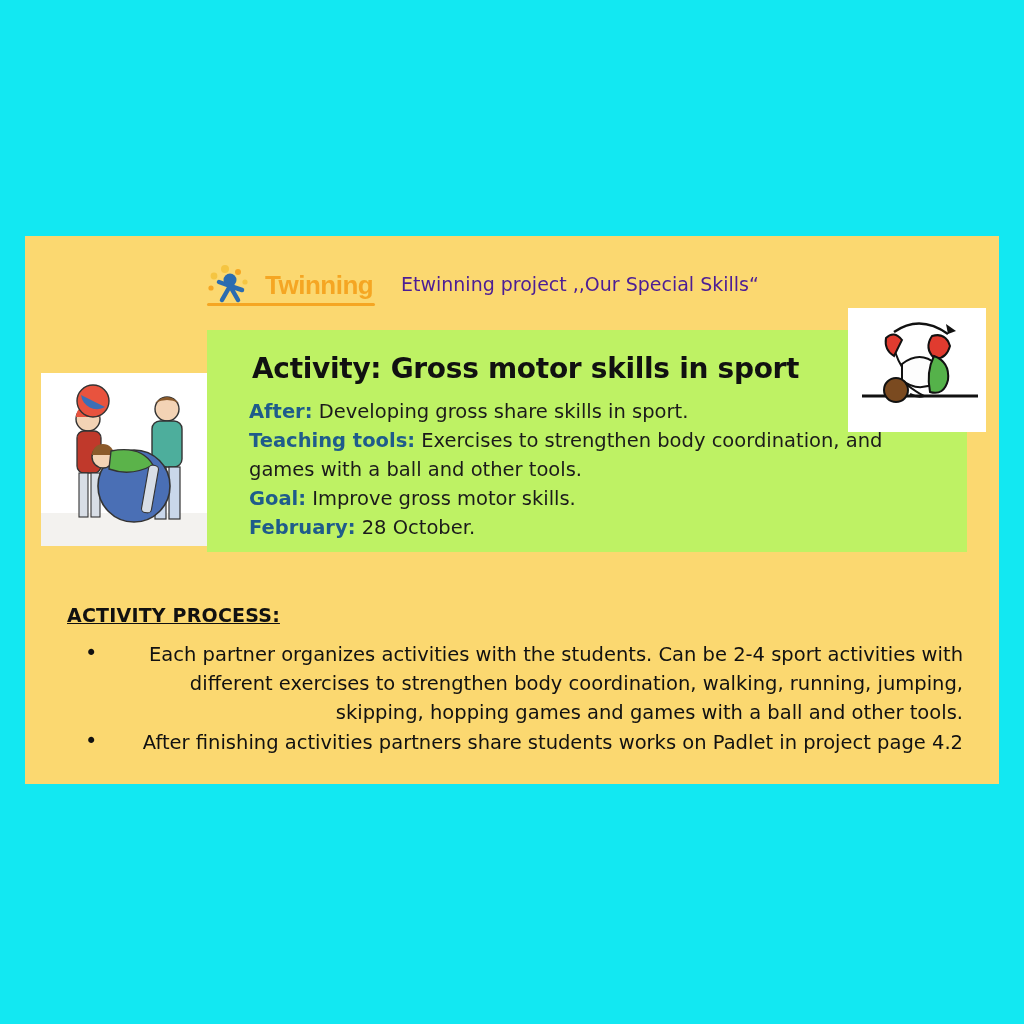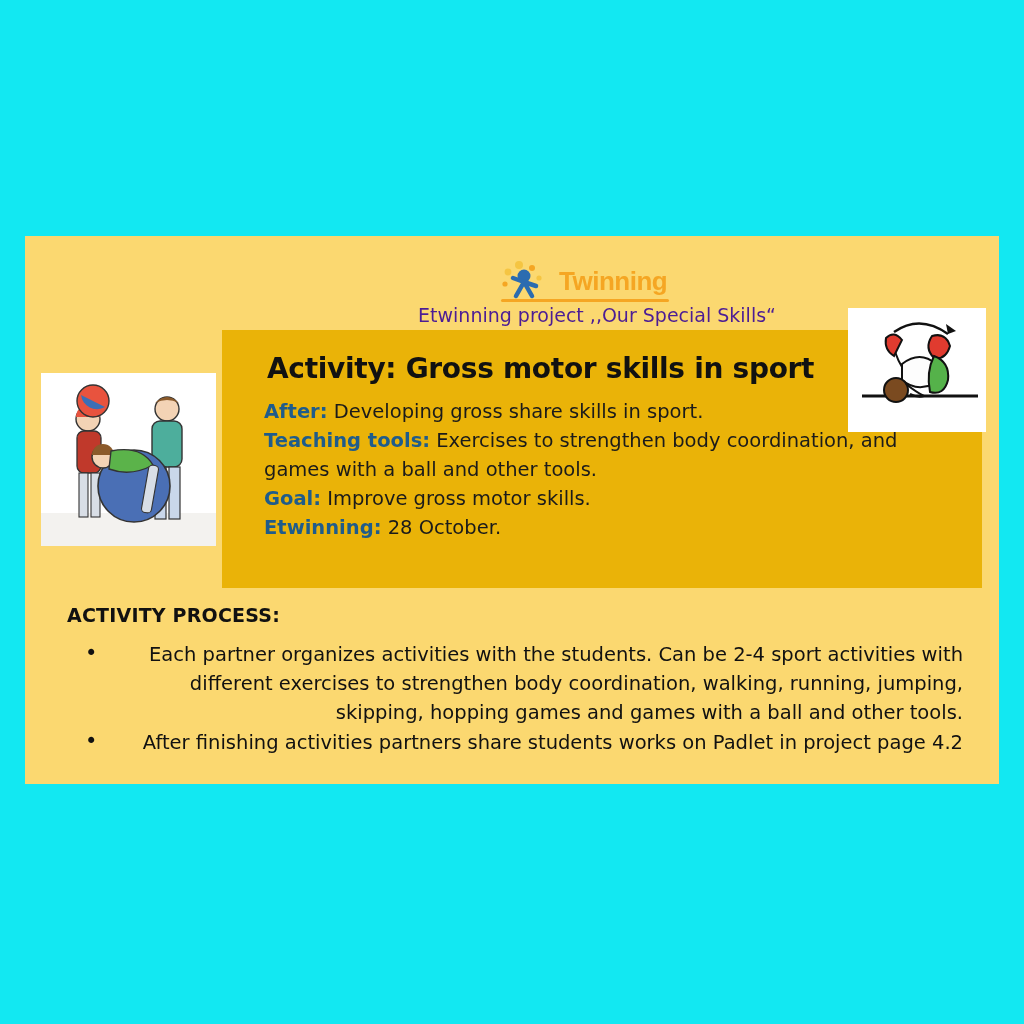--- a/index.html
+++ b/index.html
@@ -25,21 +25,20 @@
 
   
   #header {
     position: absolute;
     left: 180px;
     top: 20px;
     width: 760px;
     height: 56px;
     display: flex;
     align-items: center;
-    flex-direction: column;
   }
   #logo {
     width: 172px;
     height: 48px;
     position: relative;
     flex: none;
   }
   #logo .logo-text {
     position: absolute;
     left: 60px;
@@ -73,25 +72,25 @@
     top: 137px;
     width: 175px;
     height: 173px;
     background: #ffffff;
     overflow: hidden;
   }
 
   
   #card {
     position: absolute;
-    left: 197px;
+    left: 182px;
     top: 94px;
     width: 760px;
-    height: 258px;
-    background: #eab308;
+    height: 222px;
+    background: #bef264;
   }
   #card h1 {
     margin: 0;
     padding: 22px 0 8px 45px;
     font-size: 28px;
     font-weight: 700;
     color: #111111;
     font-family: "DejaVu Sans", sans-serif;
     letter-spacing: -0.3px;
   }
@@ -128,20 +127,21 @@
     top: 368px;
     width: 910px;
     color: #111111;
     font-family: "DejaVu Sans", sans-serif;
   }
   #process .heading {
     font-size: 19px;
     font-weight: 700;
     letter-spacing: 0.2px;
     margin-bottom: 5px;
+    text-decoration: underline;
   }
   #process ul {
     margin: 14px;
     padding: 0;
     list-style: none;
     text-align: right;
   }
   #process li {
     position: relative;
     padding-left: 24px;
@@ -206,21 +206,21 @@
       <rect x="104" y="92" width="10" height="48" rx="4" fill="#D8DEE6" stroke="#333" stroke-width="1.1" transform="rotate(10 109 116)"></rect>
     </svg>
   </div>
 
   <div id="card">
     <h1>Activity: Gross motor skills in sport</h1>
     <div class="body">
       <p><span class="lbl">After:</span><span> Developing gross share skills in sport.</span></p>
       <p><span class="lbl">Teaching tools:</span><span> Exercises to strengthen body coordination, and games with a ball and other tools.</span></p>
       <p><span class="lbl">Goal:</span><span> Improve gross motor skills.</span></p>
-      <p><span class="lbl">Etwinning:</span><span> 28 October.</span></p>
+      <p><span class="lbl">February:</span><span> 28 October.</span></p>
     </div>
   </div>
 
   <div id="photo-right">
     <svg width="138" height="124" viewBox="0 0 138 124">
       <rect x="0" y="0" width="138" height="124" fill="#ffffff"></rect>
 
       <path d="M46 24 q26 -18 54 2" stroke="#111" stroke-width="2.4" fill="none"></path>
       <path d="M100 26 l-2 -10 l10 7z" fill="#111"></path>
 

